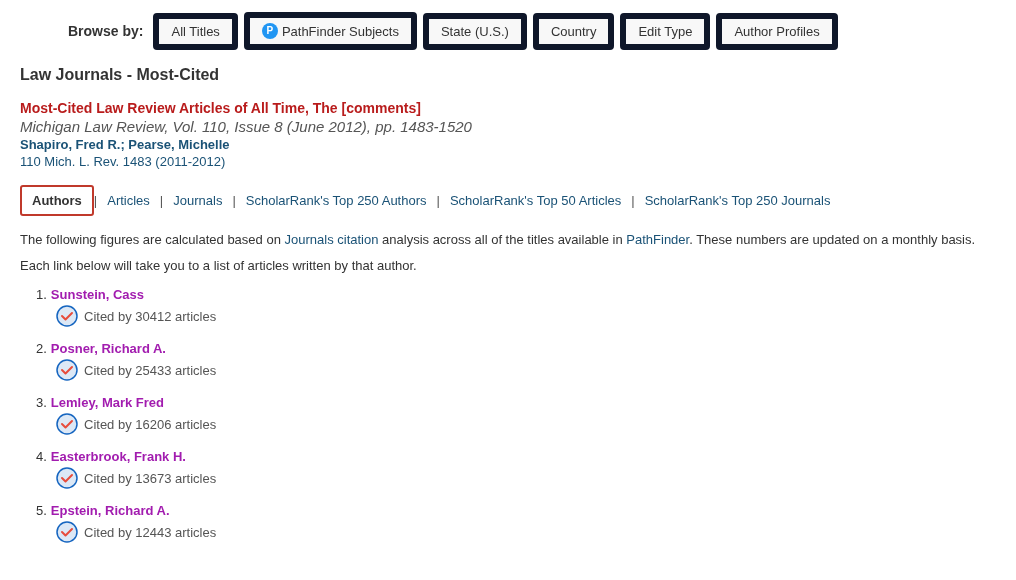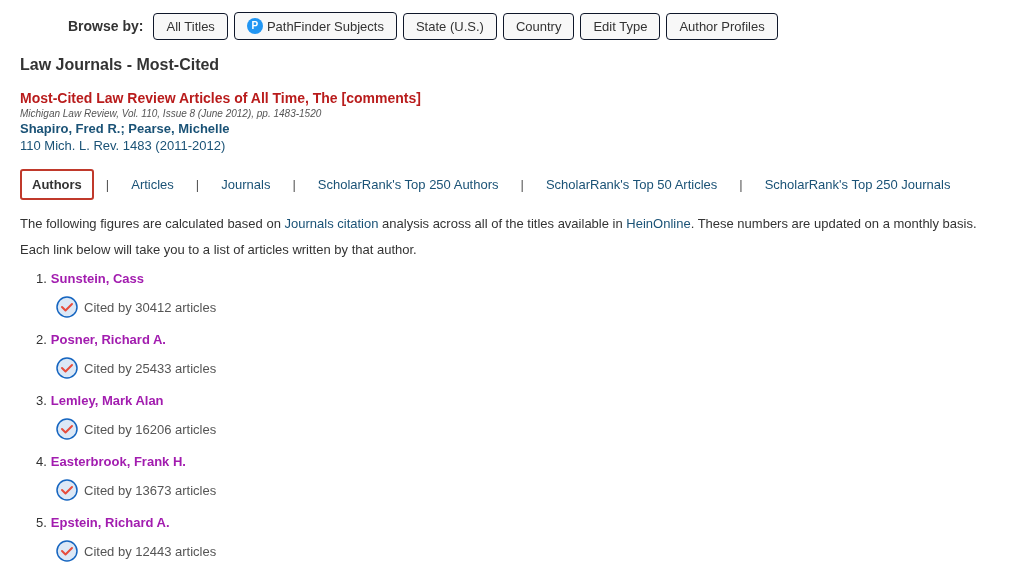--- a/index.html
+++ b/index.html
@@ -22,21 +22,21 @@
       flex-wrap: wrap;
     }
     .browse-label {
       font-weight: bold;
       margin-right: 4px;
       color: #333;
       margin-left: 48px;
     }
     .browse-btn {
       padding: 5px 12px;
-      border: 1px solid #0f172a;
+      border: 6px solid #0f172a;
       border-radius: 4px;
       background: #f8f8f8;
       color: #333;
       cursor: pointer;
       font-size: 13px;
       text-decoration: none;
       display: inline-flex;
       align-items: center;
       gap: 4px;
     }
@@ -74,40 +74,40 @@
     .article-title {
       color: #b91c1c;
       font-size: 14px;
       font-weight: bold;
       cursor: pointer;
       text-decoration: none;
     }
     .article-meta {
       font-style: italic;
       color: #555;
-      font-size: 10px;
+      font-size: 15px;
       margin-top: 2px;
     }
     .article-author {
       color: #1a5276;
       font-size: 13px;
       font-weight: bold;
       margin-top: 2px;
     }
     .article-citation {
       color: #1a5276;
       font-size: 13px;
       margin-top: 2px;
     }
 
     
     .tab-bar {
       display: flex;
       align-items: center;
-      gap: 12px;
+      gap: 0;
       margin-bottom: 14px;
       flex-wrap: wrap;
     }
     .tab-item {
       color: #1a5276;
       font-size: 13px;
       cursor: pointer;
       text-decoration: none;
       padding: 6px 10px;
     }
@@ -159,21 +159,21 @@
       font-size: 13px;
       font-weight: bold;
       cursor: pointer;
       text-decoration: none;
     }
     .cited-line {
       display: flex;
       align-items: center;
       gap: 6px;
       margin-left: 20px;
-      margin-top: 10px;
+      margin-top: 3px;
     }
     .citation-icon {
       display: inline-flex;
       align-items: center;
       justify-content: center;
       width: 22px;
       height: 22px;
       position: relative;
     }
     .citation-icon svg {
@@ -221,21 +221,21 @@
   <a class="tab-item">Journals</a>
   <span class="tab-separator">|</span>
   <a class="tab-item">ScholarRank's Top 250 Authors</a>
   <span class="tab-separator">|</span>
   <a class="tab-item">ScholarRank's Top 50 Articles</a>
   <span class="tab-separator">|</span>
   <a class="tab-item">ScholarRank's Top 250 Journals</a>
 </div>
 
 <div class="description">
-  The following figures are calculated based on <a href="#">Journals citation</a> analysis across all of the titles available in <a href="#">HeinOnline</a>. These numbers are updated on a monthly basis.
+  The following figures are calculated based on <a href="#">Journals citation</a> analysis across all of the titles available in <a href="#">PathFinder</a>. These numbers are updated on a monthly basis.
 </div>
 <div class="description">Each link below will take you to a list of articles written by that author.</div>
 
 <ul class="author-list" id="author-list-container">
 <li class="author-item">
       <div class="author-rank-line">
         <span class="author-number">1.</span>
         <a class="author-name" href="#">Sunstein, Cass</a>
       </div>
       <div class="cited-line">
@@ -261,21 +261,21 @@
     <circle cx="11" cy="11" r="10" fill="none" stroke="#1565C0" stroke-width="1.5"></circle>
     <polyline points="6,11 9.5,14.5 16,8" fill="none" stroke="#e74c3c" stroke-width="2" stroke-linecap="round" stroke-linejoin="round"></polyline>
   </svg>
         </span>
         <span class="cited-text">Cited by 25433 articles</span>
       </div>
     </li>
     <li class="author-item">
       <div class="author-rank-line">
         <span class="author-number">3.</span>
-        <a class="author-name" href="#">Lemley, Mark Alan</a>
+        <a class="author-name" href="#">Lemley, Mark Fred</a>
       </div>
       <div class="cited-line">
         <span class="citation-icon">
           <svg viewBox="0 0 22 22" xmlns="http://www.w3.org/2000/svg">
     <circle cx="11" cy="11" r="10" fill="#1565C0" opacity="0.15"></circle>
     <circle cx="11" cy="11" r="10" fill="none" stroke="#1565C0" stroke-width="1.5"></circle>
     <polyline points="6,11 9.5,14.5 16,8" fill="none" stroke="#e74c3c" stroke-width="2" stroke-linecap="round" stroke-linejoin="round"></polyline>
   </svg>
         </span>
         <span class="cited-text">Cited by 16206 articles</span>

